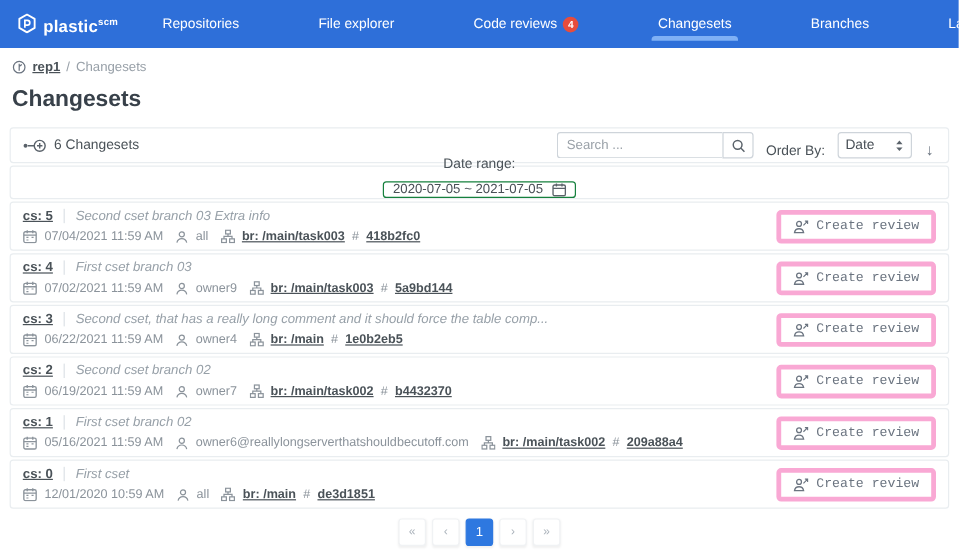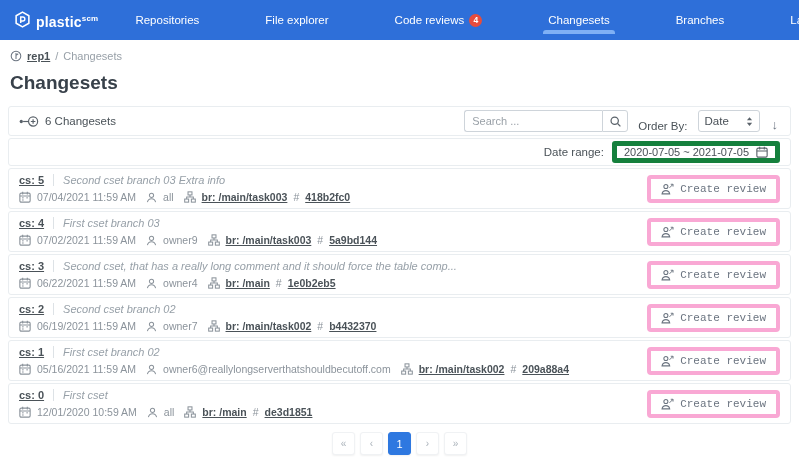--- a/index.html
+++ b/index.html
@@ -50,23 +50,23 @@
     border-radius:0 3px 3px 0; display:flex; align-items:center; justify-content:center; cursor:pointer; }
   .orderby-label { font-size:11.5px; color:#4a5258; }
   .orderby-select { height:22px; min-width:62px; border:1px solid #ced4da; border-radius:3px;
     background:#fff; display:flex; align-items:center; justify-content:space-between;
     padding:0 6px; font-size:11.5px; color:#495057; cursor:pointer; gap:8px; }
   .sort-dir { background:none; border:none; color:#6b7480; font-size:13px; cursor:pointer;
     padding:0 2px; }
 
   
   .daterange { height:28px; display:flex; align-items:center; justify-content:flex-end;
-    gap:8px; padding:0 10px; }
+    gap:8px; padding:0 10px;flex-direction:column; }
   .daterange-label { font-size:11.5px; color:#4a5258; }
-  .daterange-input { height:22px; border:5px solid #15803d; border-radius:3px; display:flex;
+  .daterange-input { height:22px; border:1px solid #15803d; border-radius:3px; display:flex;
     align-items:center; gap:7px; padding:0 7px; font-size:11px; color:#495057; cursor:pointer; }
 
   
   .cs-row { display:flex; align-items:center; justify-content:space-between; padding:5px 10px;
     min-height:40px; }
   .cs-line1 { display:flex; align-items:center; }
   .cs-id { font-size:11px; font-weight:bold; color:#4a5258; text-decoration:underline; }
   .v-div { width:1px; height:12px; background:#dde2e6; margin:0 9px; }
   .cs-comment { font-size:11px; font-style:italic; color:#97a0a8; }
   .cs-line2 { display:flex; align-items:center; gap:6px; margin-top:5px; font-size:10.5px;

